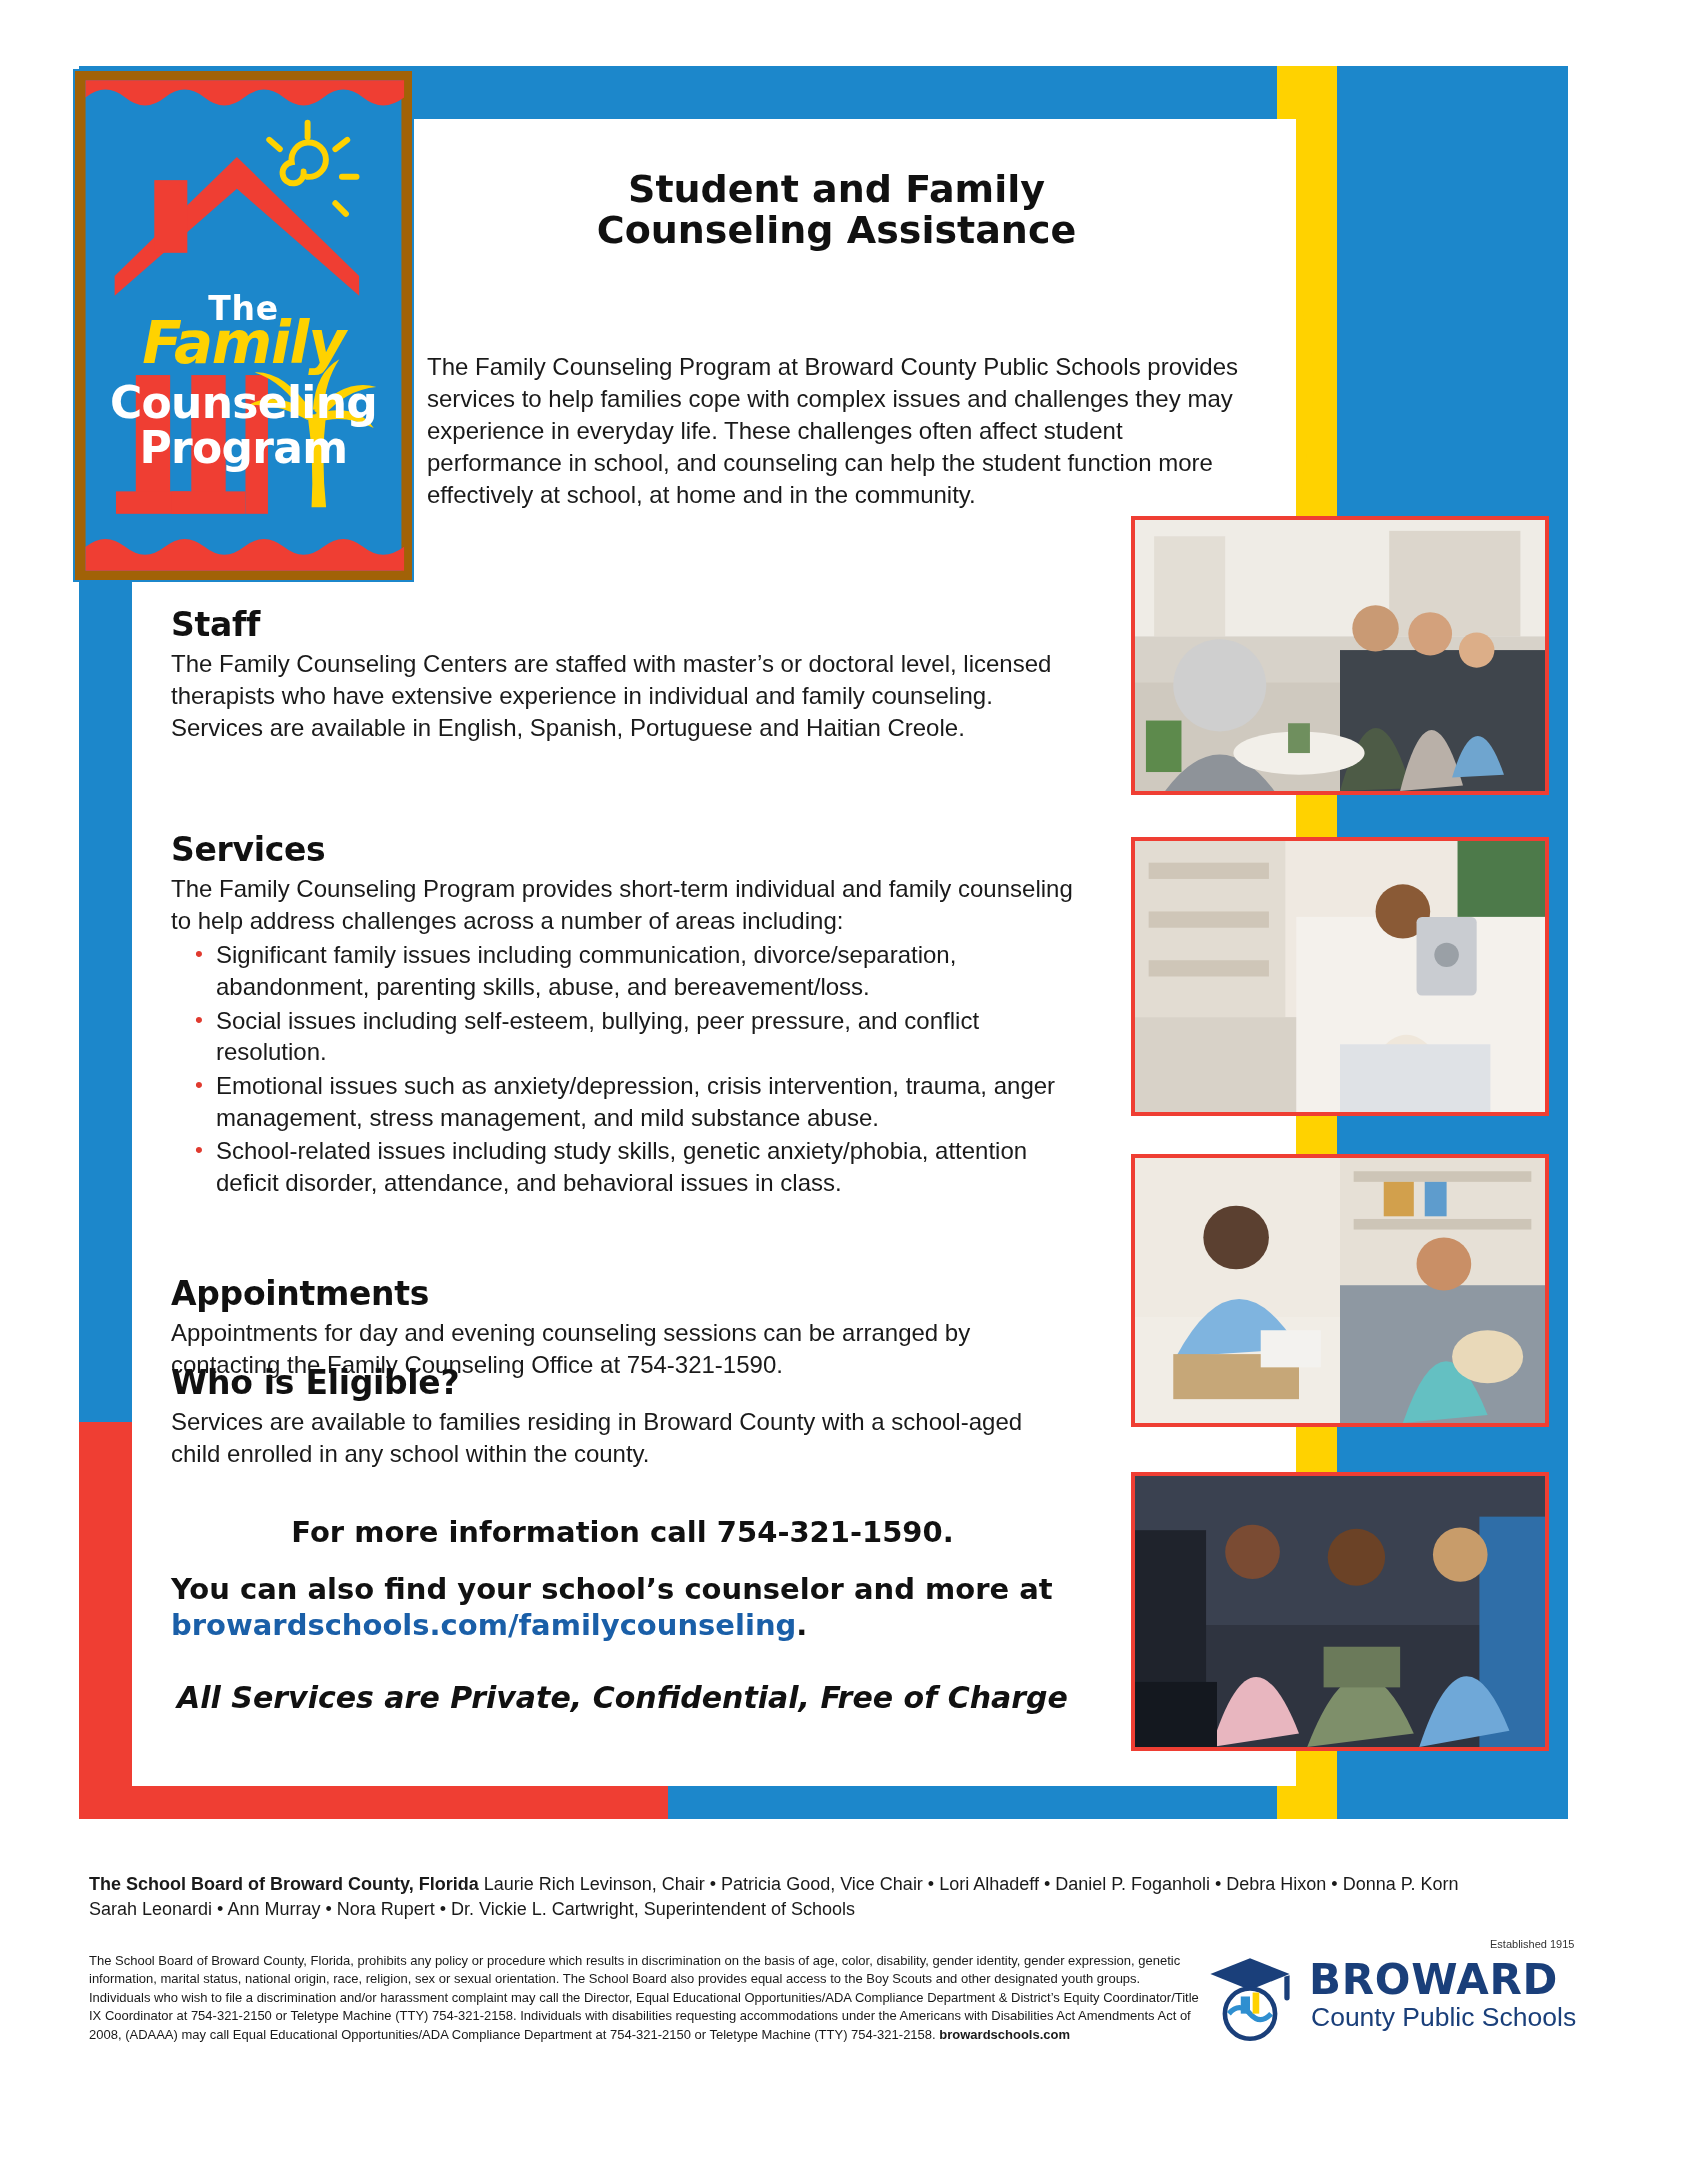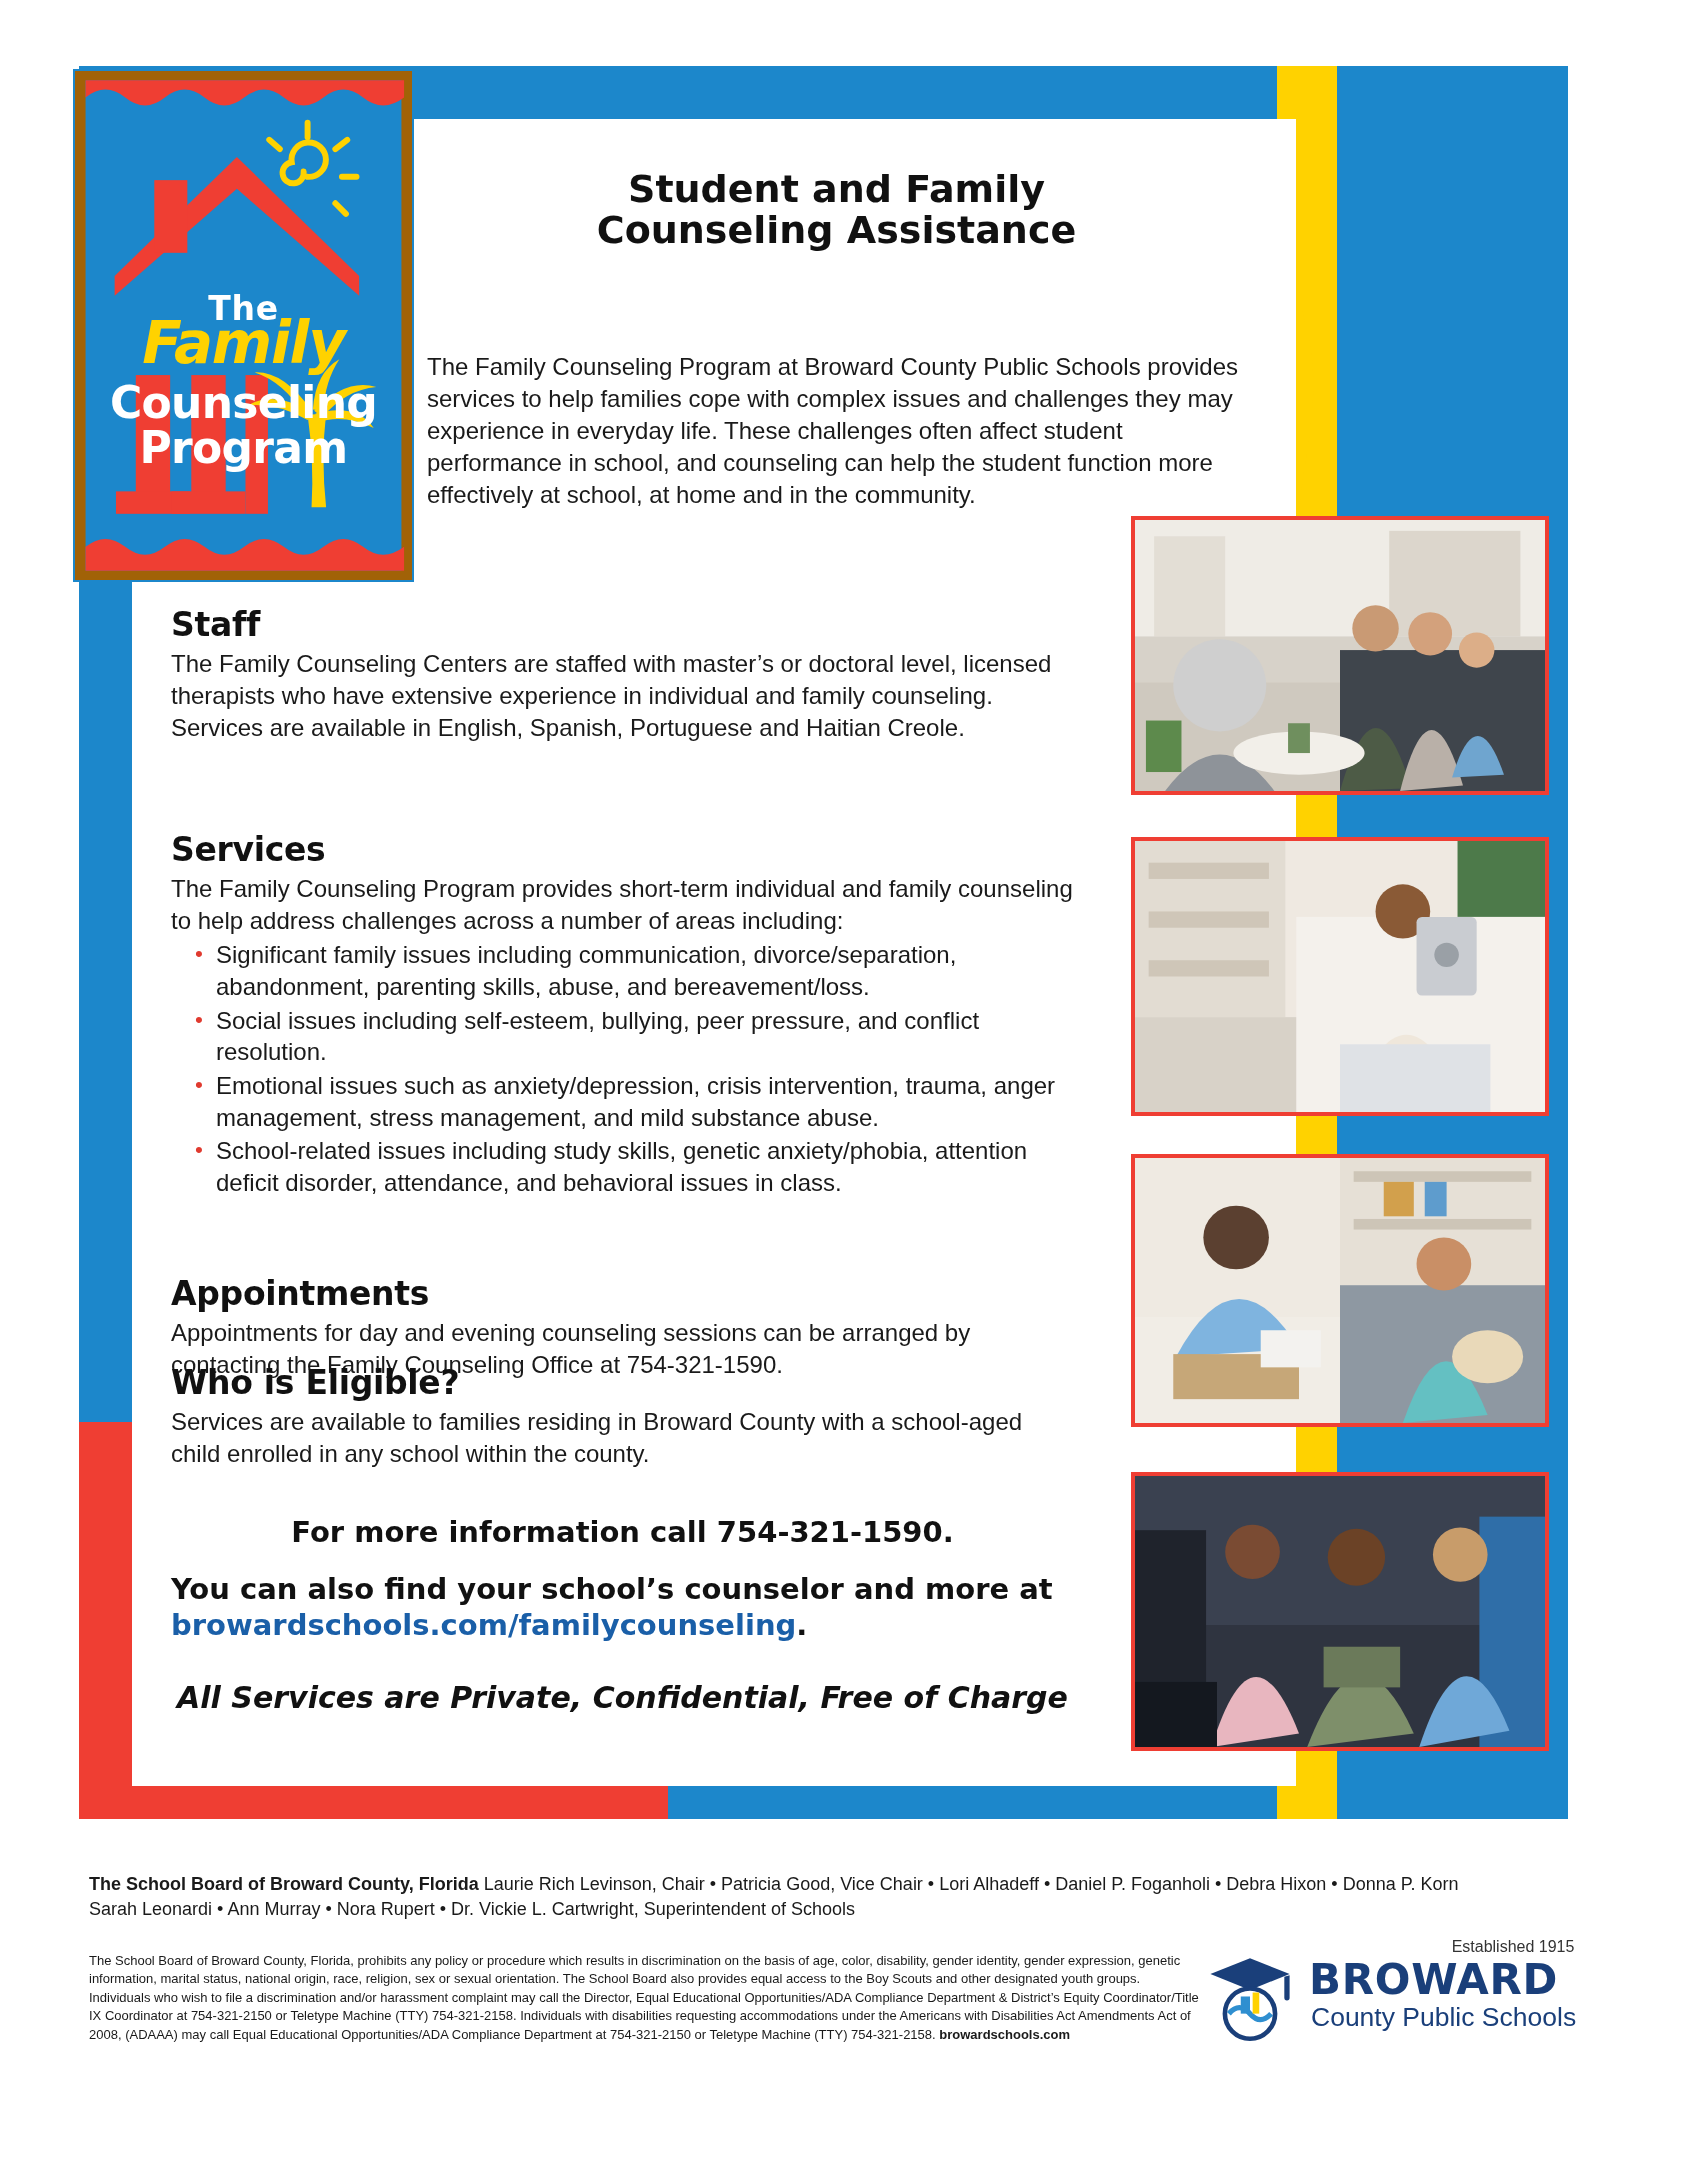--- a/index.html
+++ b/index.html
@@ -65,21 +65,21 @@
   .p4{left:1131px;top:1472px;width:410px;height:271px;}
   .photo svg{display:block;width:100%;height:100%;}
 
   
   .board{position:absolute;left:89px;top:1872px;width:1422px;font-size:18px;line-height:1.38;color:#1a1a1a;}
   .board b{font-weight:bold;}
   .legal{position:absolute;left:89px;top:1952px;width:1111px;font-size:13px;line-height:1.42;color:#1a1a1a;}
   .legal b{font-weight:bold;}
 
   .brandlogo{position:absolute;left:1197px;top:1938px;width:384px;height:126px;}
-  .brandlogo .est{position:absolute;right:6.6px;top:0px;font-size:16px;color:#333333;}
+  .brandlogo .est{position:absolute;right:6.6px;top:0px;font-size:11px;color:#333333;}
   .brandlogo .bw{position:absolute;left:112px;top:17px;font-family:"DejaVu Sans",sans-serif;font-weight:bold;font-size:42px;color:#1a3f7a;letter-spacing:0.7px;}
   .brandlogo .cp{position:absolute;left:114px;top:64px;font-size:26.5px;color:#1a3f7a;}
   .brandlogo svg{position:absolute;left:0;top:6.6px;width:106px;height:99px;}
 </style>
 </head>
 <body>
 
 <div id="page">
 
   <div class="blue-panel"></div>

